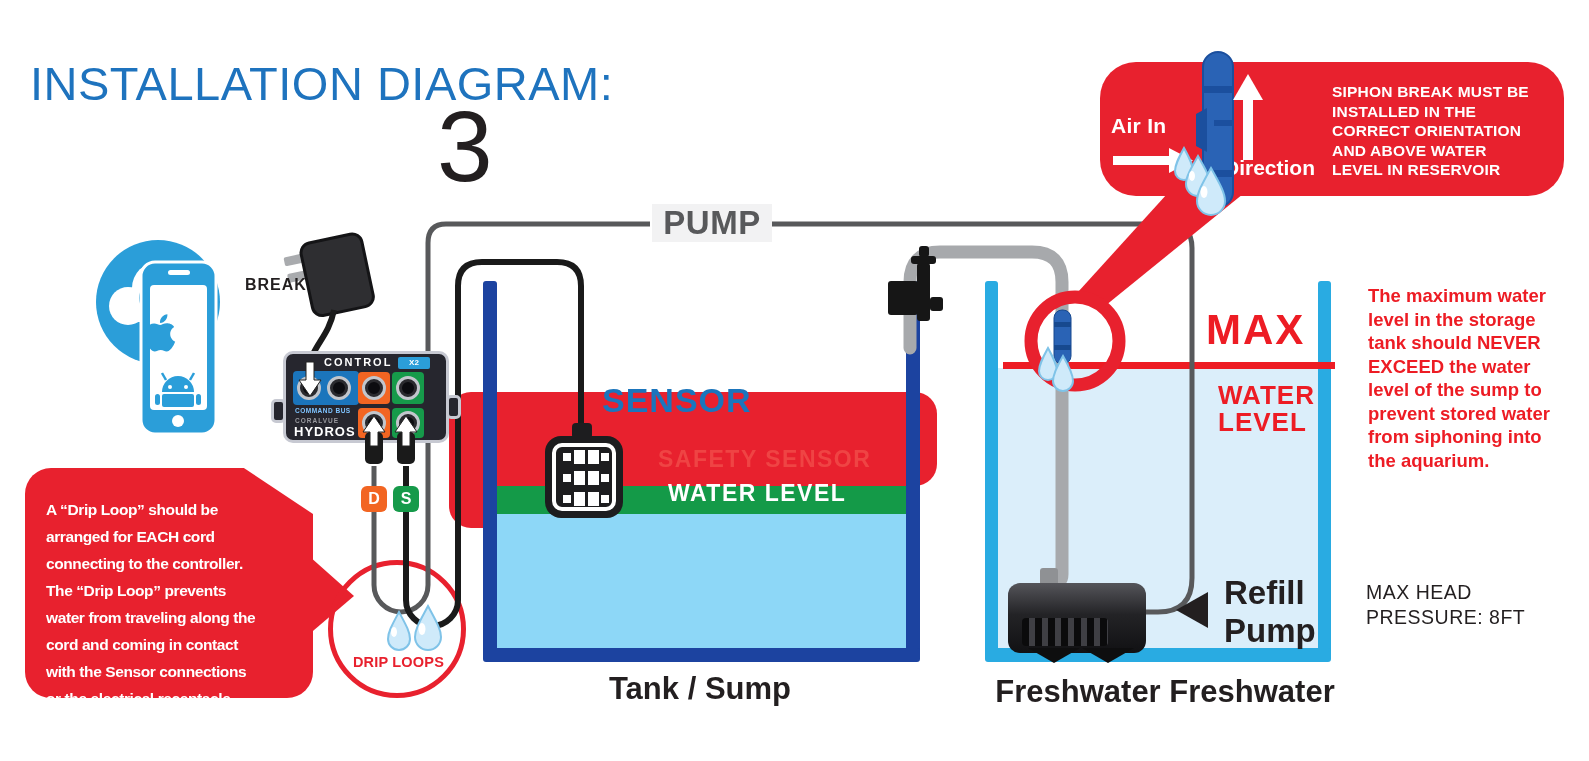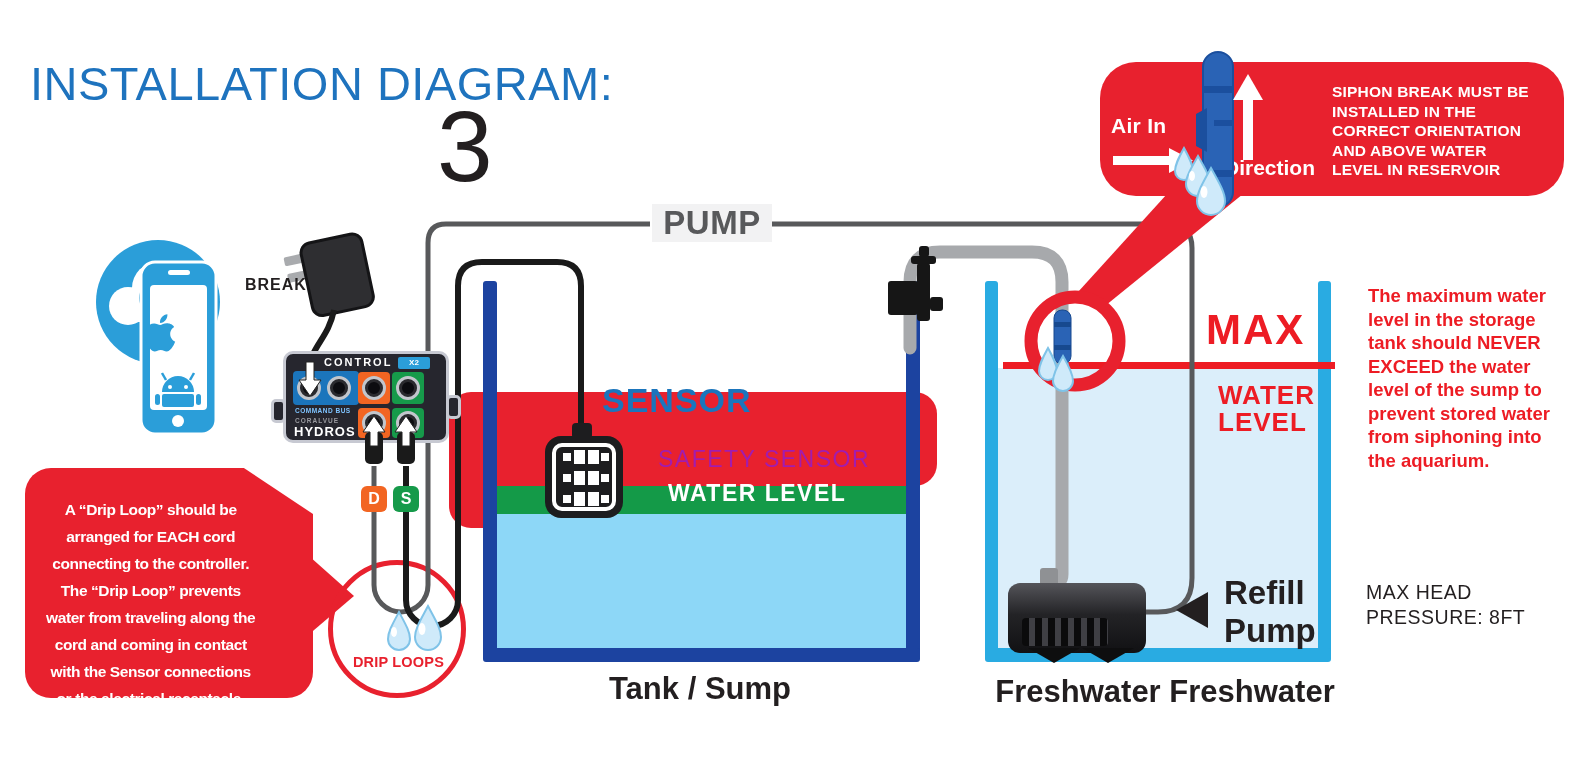--- a/index.html
+++ b/index.html
@@ -41,37 +41,37 @@
   .brand-main{left:294px;top:424px;font-size:13px;font-weight:800;color:#fff;letter-spacing:1px;}
   .plug{background:#1a1a1a;border-radius:5px;}
   .badge{width:26px;height:26px;border-radius:6px;color:#fff;font-weight:800;font-size:16px;
          text-align:center;line-height:26px;}
   .badge.d{left:361px;top:486px;background:#f26522;}
   .badge.s{left:393px;top:486px;background:#169a4a;}
 
   
   .bubble{left:25px;top:468px;width:288px;height:230px;background:#e8212e;border-radius:26px;
           clip-path:polygon(0 0,76% 0,100% 20%,100% 100%,0 100%);}
-  .bubble-text{left:46px;top:496px;font-size:15.5px;font-weight:700;color:#fff;line-height:27px;letter-spacing:-.4px;text-align:center;}
+  .bubble-text{left:46px;top:496px;font-size:15.5px;font-weight:700;color:#fff;line-height:27px;letter-spacing:-.4px;}
   .loop-circle{left:328px;top:560px;width:138px;height:138px;border:5px solid #e8212e;border-radius:50%;
                box-sizing:border-box;background:transparent;}
   .loop-label{left:341px;top:654px;width:115px;text-align:center;font-size:14.5px;font-weight:800;
               color:#e8212e;letter-spacing:.2px;}
 
   
   .red-band{left:449px;top:392px;width:488px;height:94px;background:#e8212e;border-radius:22px;}
   .red-ext{left:449px;top:452px;width:49px;height:76px;background:#e8212e;border-radius:0 0 0 22px;}
   .green-band{left:497px;top:486px;width:423px;height:28px;background:#149a48;}
   .sump-water{left:497px;top:514px;width:409px;height:140px;background:#8dd7f7;}
   .wall{background:#1c43a0;border-radius:3px;}
   .sump-wall-l{left:483px;top:281px;width:14px;height:373px;}
   .sump-wall-r{left:906px;top:281px;width:14px;height:373px;}
   .sump-floor{left:483px;top:648px;width:437px;height:14px;}
   .sensor-word{left:602px;top:381px;font-size:34px;font-weight:800;color:#1b75bc;letter-spacing:1px;}
-  .safety-sensor{left:658px;top:446px;font-size:23px;font-weight:400;color:#a21caf;letter-spacing:1.5px;}
+  .safety-sensor{left:658px;top:446px;font-size:23px;font-weight:700;color:#ef4444;letter-spacing:1.5px;}
   .water-level{left:668px;top:480px;font-size:23px;font-weight:800;color:#fff;letter-spacing:1.5px;}
   .sensor-device{left:545px;top:436px;width:78px;height:82px;background:#1d1d1f;border-radius:16px;}
   .sensor-device::before{content:"";position:absolute;left:7px;top:7px;right:7px;bottom:7px;
                          border:4px solid #fff;border-radius:10px;}
   .sensor-stub{left:572px;top:423px;width:20px;height:16px;background:#1d1d1f;border-radius:4px;}
   .sump-caption{left:560px;top:671px;width:280px;text-align:center;font-size:31px;font-weight:800;color:#231f20;}
 
   
   .res-water{left:998px;top:368px;width:320px;height:286px;background:#dbeefa;}
   .rwall{background:#29abe2;border-radius:3px;}

